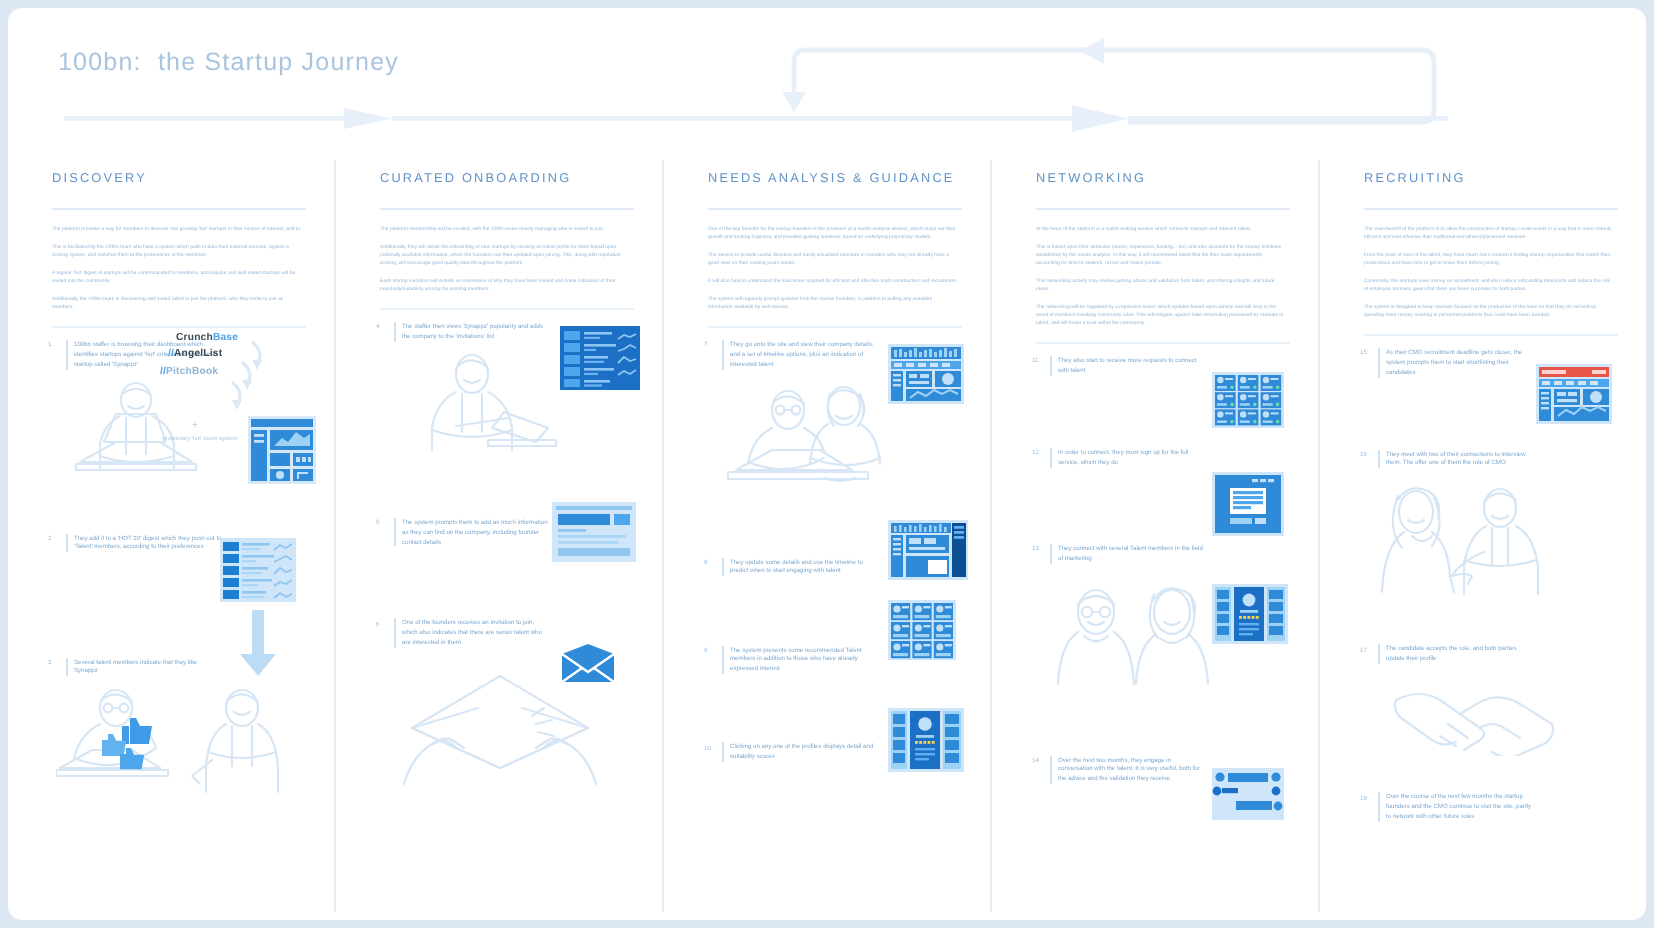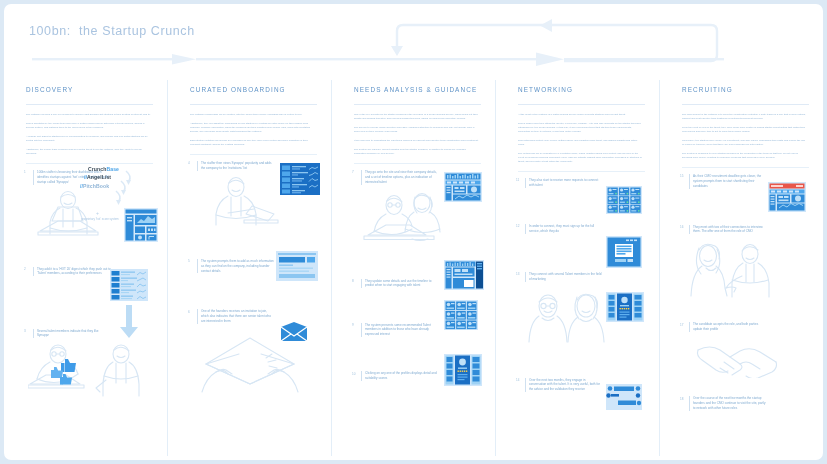--- a/index.html
+++ b/index.html
@@ -142,21 +142,21 @@
   .thumbs { position: absolute; }
   .bigarrow { position: absolute; }
 </style>
 </head>
 <body>
 
 <div id="canvas">
   <div class="page">
 
     <div class="header">
-      <div class="title">100bn:  the Startup Crunch</div>
+      <div class="title">100bn:  the Startup Journey</div>
       <svg class="hdr-svg" width="819" height="72">
         <g fill="#e7f0f9">
           <rect x="28" y="54" width="140" height="2.4"></rect>
           <polygon points="168,50 192,55.2 168,60.5"></polygon>
           <rect x="192" y="54" width="340" height="2.4"></rect>
           <polygon points="532,48.5 560,55.2 532,62"></polygon>
           <rect x="560" y="54" width="160" height="2.4"></rect>
         </g>
         <g fill="none" stroke="#e7f0f9" stroke-width="2.4">
           <path d="M393 46 L393 27 Q393 21 399 21 L707 21 Q713 21 713 27 L713 51 Q713 57 707 57 L560 57"></path>

